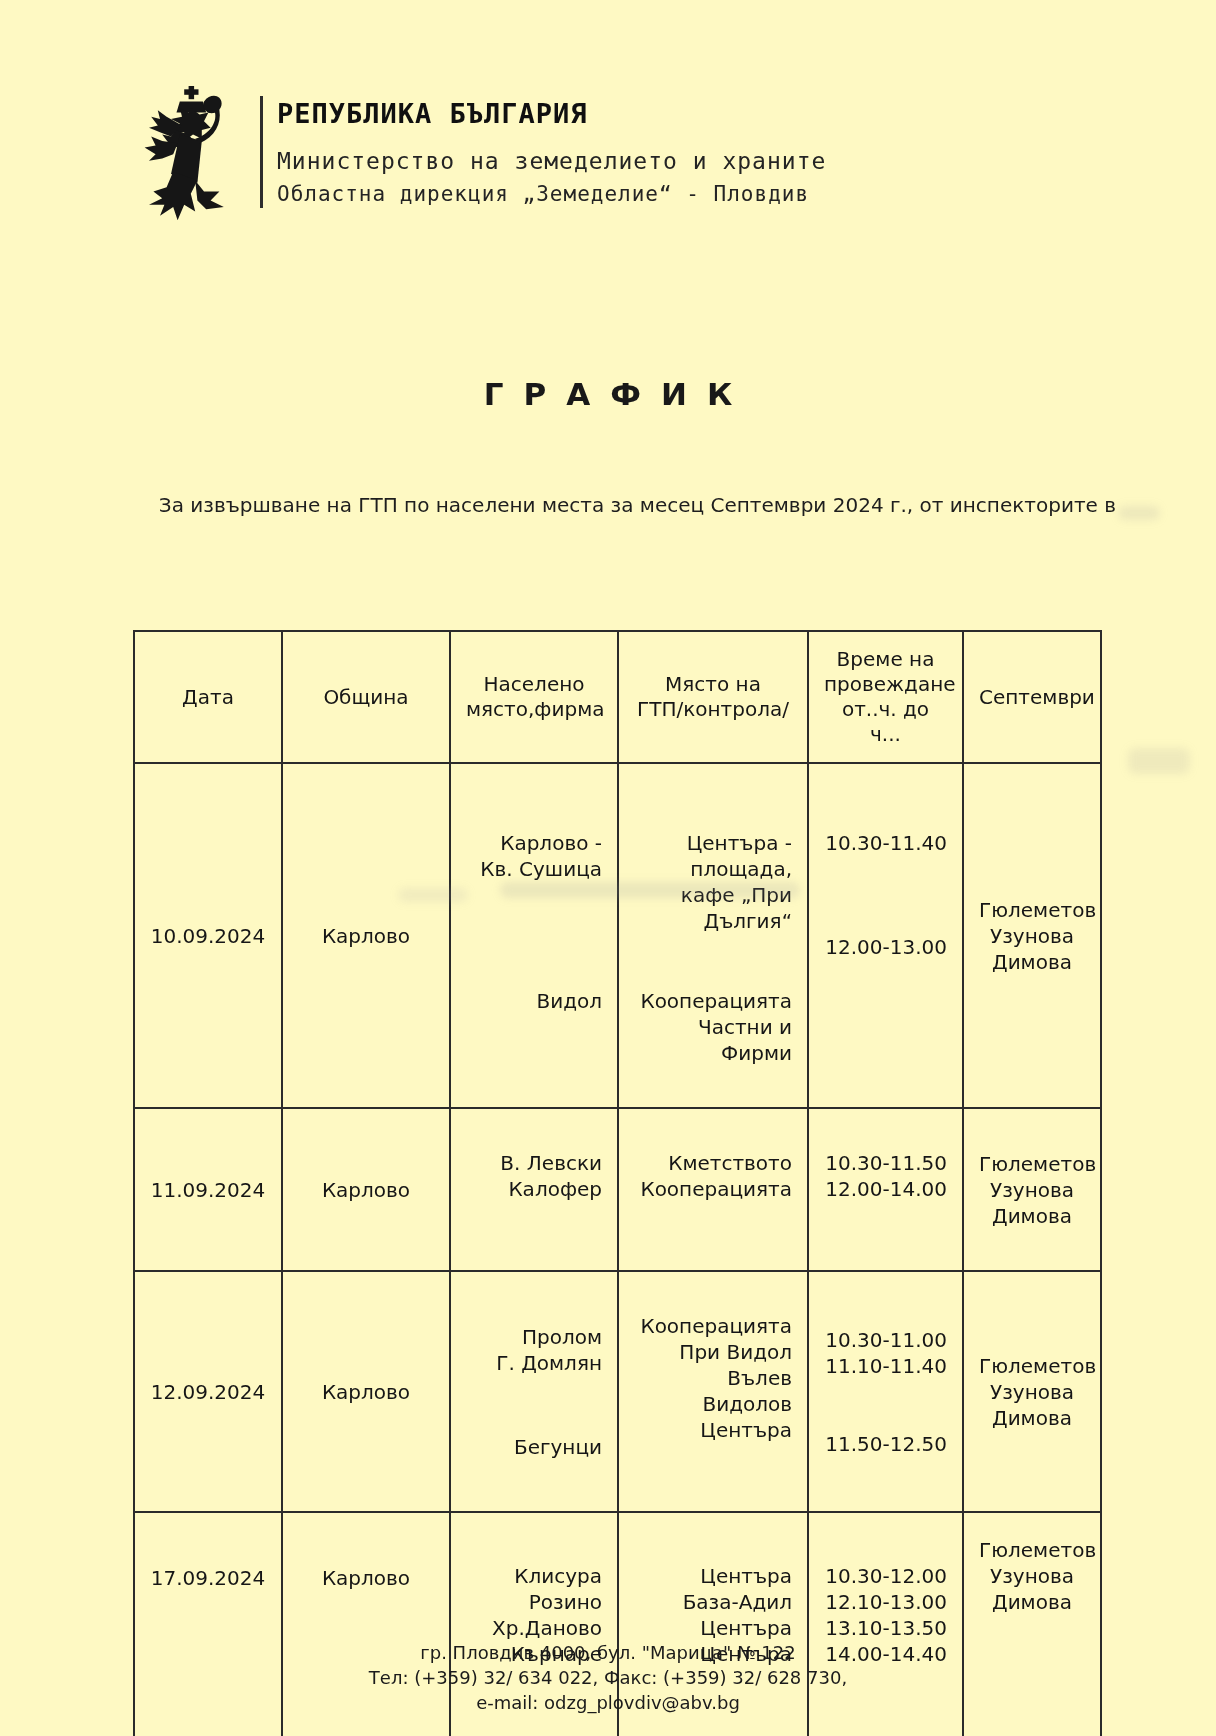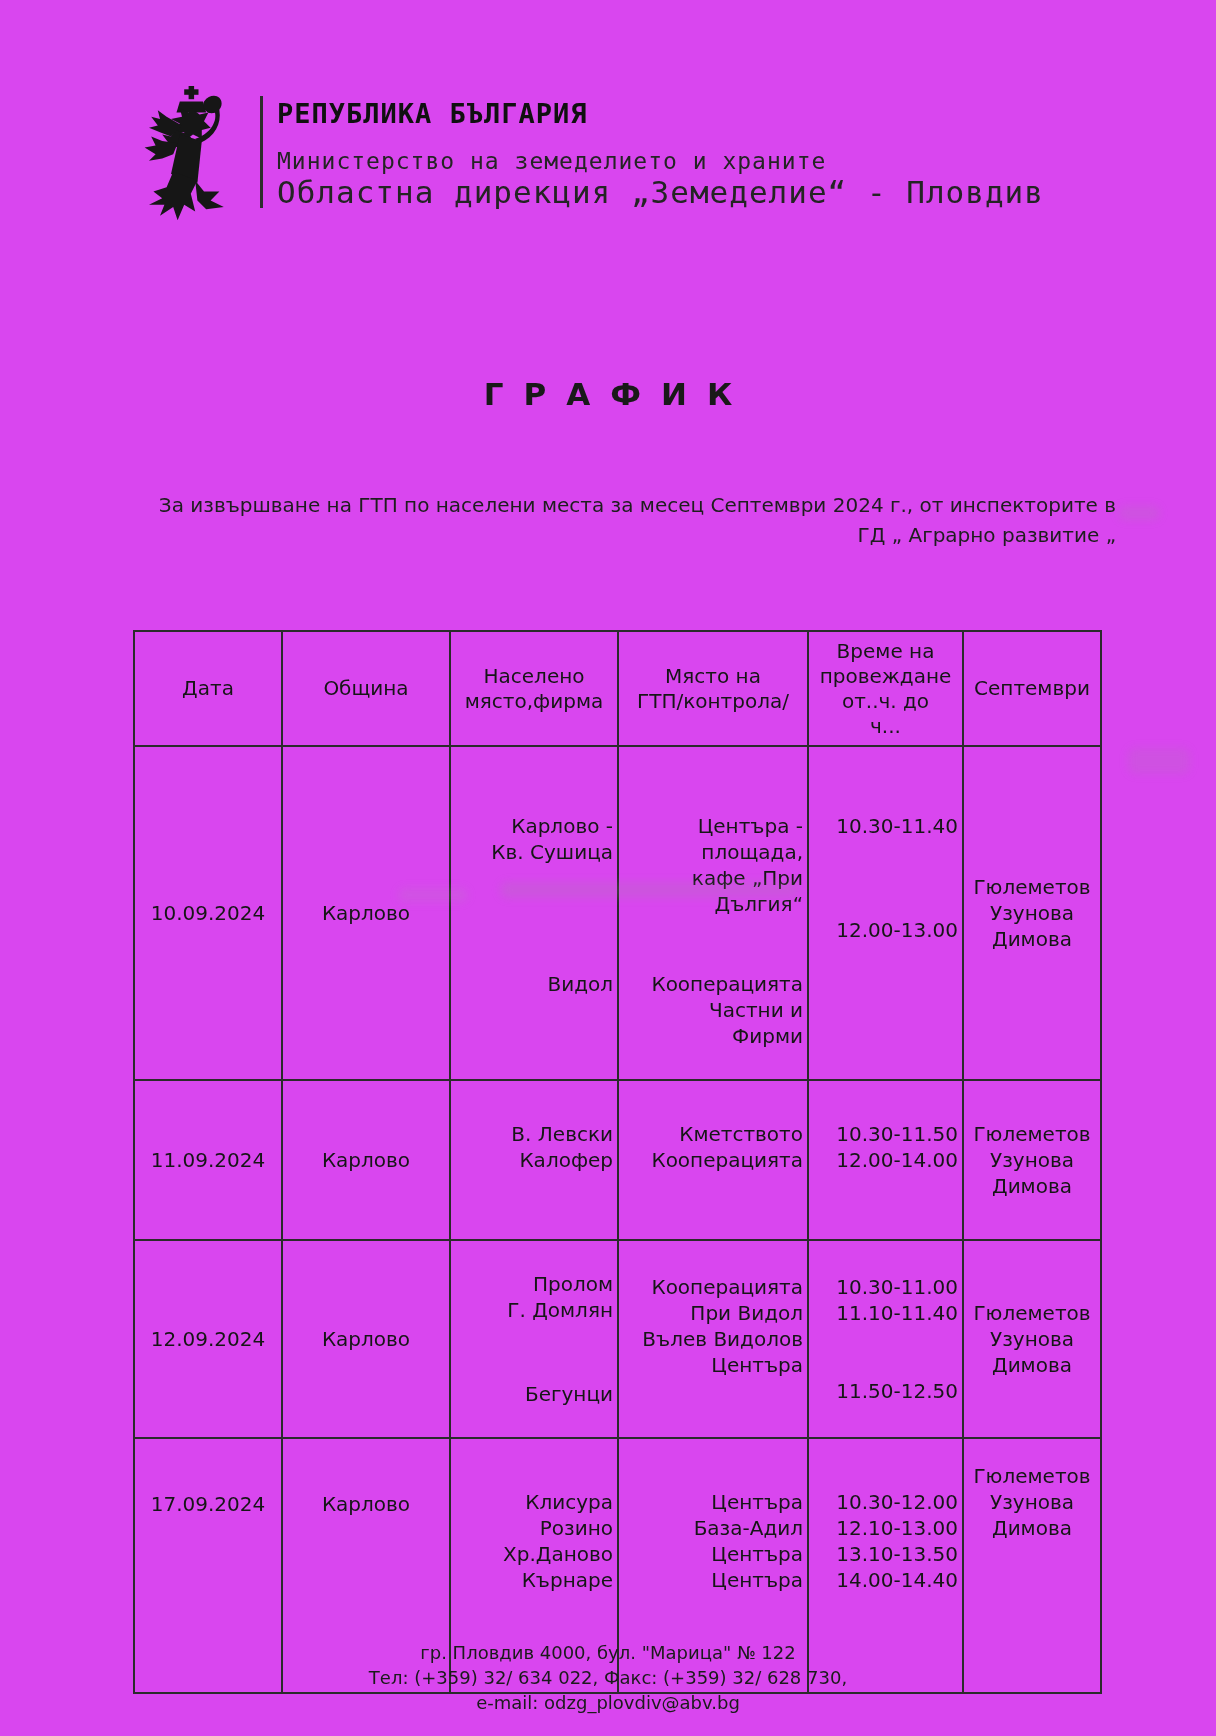--- a/index.html
+++ b/index.html
@@ -1,54 +1,54 @@
 <!DOCTYPE html>
 <html><head>
 <meta charset="utf-8">
 <style>
   html,body{margin:0;padding:0;background:#e8e8e6;}
   .page{
     position:relative;
     width:1216px;height:1736px;
-    background:#d946ef;
+    background:#fef9c3;
     font-family:"DejaVu Sans",sans-serif;
     color:#1d1d1d;
     overflow:hidden;
     margin:0 auto;
   }
 
   
   .letterhead{position:absolute;left:138px;top:86px;display:flex;align-items:flex-start;}
   .lh-logo{display:block;}
   .lh-divider{width:3px;height:112px;background:#2d2d2d;margin:10px 14px 0 12px;}
   .lh-text{padding-top:12px;font-family:"DejaVu Sans Mono",monospace;white-space:nowrap;}
   .lh-country{font-size:27px;font-weight:bold;letter-spacing:1px;color:#101010;}
   .lh-ministry{margin-top:19px;font-size:23px;letter-spacing:1px;color:#242424;}
-  .lh-directorate{margin-top:0;font-size:31px;letter-spacing:1px;color:#242424;}
+  .lh-directorate{margin-top:8px;font-size:21px;letter-spacing:1px;color:#242424;}
 
   
   .doc-title{
     position:absolute;top:376px;left:0;width:100%;
     text-align:center;font-size:31px;font-weight:bold;
     letter-spacing:20px;text-indent:20px;color:#191919;
   }
   .subtitle{
     position:absolute;top:490px;left:100px;width:1016px;
     text-align:right;font-size:20px;line-height:30px;color:#1e1e1e;
   }
 
   
   .schedule{
     position:absolute;left:133px;top:630px;width:967px;
     border-collapse:collapse;table-layout:fixed;
     font-size:20px;color:#161616;
   }
   .schedule th,.schedule td{
     border:2px solid #2b2b2b;
-    text-align:center;padding:4px;
+    text-align:center;padding:15px;
     line-height:26px;white-space:pre-line;
     vertical-align:middle;font-weight:normal;
     overflow:hidden;
   }
   .schedule thead tr{height:115px;}
   .schedule thead th{line-height:25px;font-size:20px;}
   tr.r0{height:290px;} tr.r1{height:160px;} tr.r2{height:180px;} tr.r3{height:255px;}
 
   .r0 .c-place,.r0 .c-loc,.r0 .c-time{vertical-align:top;padding-top:40px;}
   .r0 .place2{margin-top:80px;}
@@ -103,21 +103,20 @@
       <div class="lh-country">РЕПУБЛИКА БЪЛГАРИЯ</div>
       <div class="lh-ministry">Министерство на земеделието и храните</div>
       <div class="lh-directorate">Областна дирекция „Земеделие“ - Пловдив</div>
     </div>
   </div>
 
   <div class="doc-title">ГРАФИК</div>
 
   <div class="subtitle">
     <div>За извършване на ГТП по населени места за месец Септември 2024 г., от инспекторите в</div>
-    <div>ГД „ Аграрно развитие „</div>
   </div>
 
   <table class="schedule">
     <colgroup>
       <col style="width:148px">
         <col style="width:168px">
         <col style="width:168px">
       <col style="width:190px">
         <col style="width:155px">
         <col style="width:138px">

